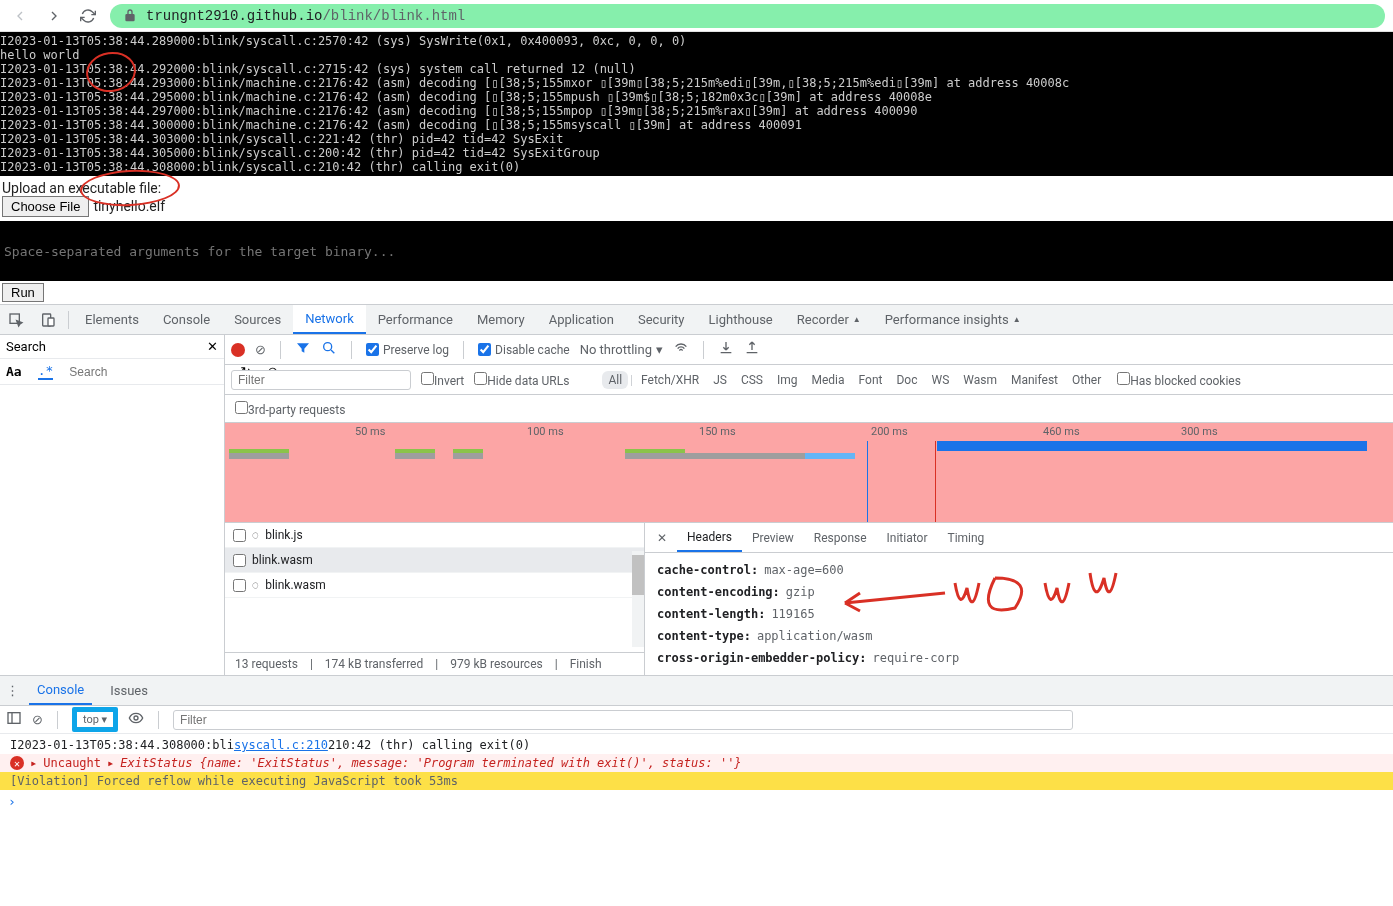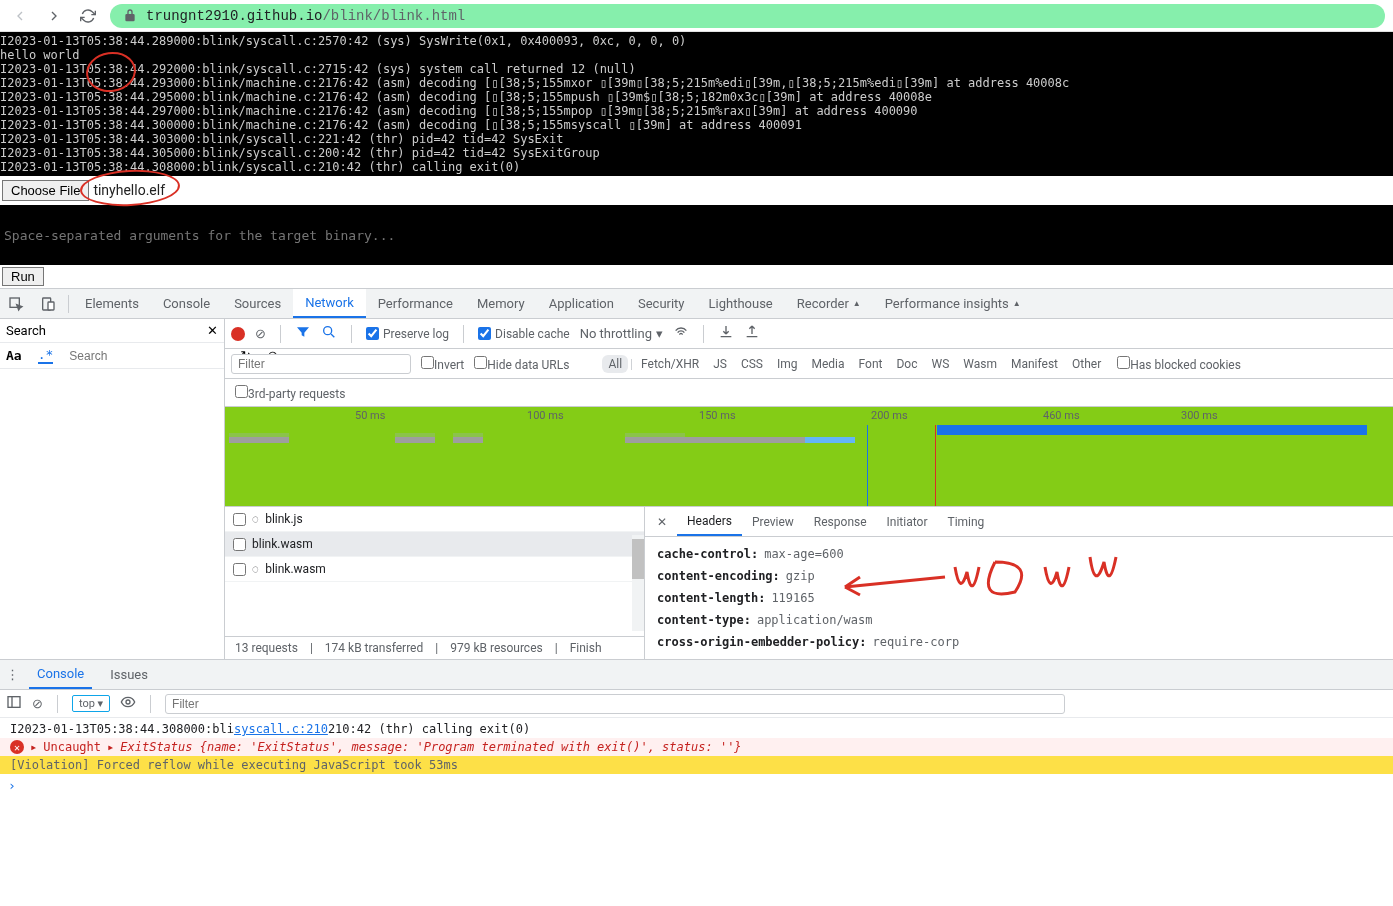--- a/index.html
+++ b/index.html
@@ -50,21 +50,21 @@
 
 
 .filter-bar { display: flex; align-items: center; height: 30px; border-bottom: 1px solid #cacdd1; padding: 0 6px; gap: 10px; font-size: 12px; color: #5f6368; }
 .filter-input { border: 1px solid #cacdd1; border-radius: 3px; padding: 2px 6px; width: 180px; font-size: 12px; }
 .type-filters { display: flex; gap: 2px; align-items: center; margin-left: 23px; }
 .type-chip { padding: 2px 6px; cursor: pointer; }
 .type-chip.active { background: #e8eaed; border-radius: 6px; }
 .third-party-bar { display: flex; align-items: center; height: 28px; border-bottom: 1px solid #cacdd1; padding: 0 10px; gap: 6px; font-size: 12px; color: #5f6368; }
 
 
-.waterfall { height: 100px; border-bottom: 1px solid #cacdd1; position: relative; background: #84cc16; }
+.waterfall { height: 100px; border-bottom: 1px solid #cacdd1; position: relative; background: #fca5a5; }
 .wf-ticks { display: flex; position: absolute; top: 0; left: 0; right: 0; height: 18px; font-size: 11px; color: #5f6368; }
 .wf-tick { position: absolute; top: 2px; }
 .wf-bar { position: absolute; height: 6px; }
 .wf-line { position: absolute; top: 18px; bottom: 0; width: 1px; }
 
 
 .req-split { display: flex; flex: 1; min-height: 0; }
 .req-table { width: 420px; border-right: 1px solid #cacdd1; display: flex; flex-direction: column; position: relative; }
 .req-head { padding: 4px 8px; border-bottom: 1px solid #cacdd1; color: #5f6368; font-size: 12px; }
 .req-rows { flex: 1; overflow-y: auto; }
@@ -84,21 +84,21 @@
 
 
 .annotation { position: absolute; pointer-events: none; }
 
 
 .drawer { border-top: 1px solid #cacdd1; }
 .drawer-tabs { display: flex; align-items: center; height: 30px; background: #f1f3f4; padding: 0 6px; gap: 10px; border-bottom: 1px solid #cacdd1; color: #5f6368; font-size: 13px; }
 .drawer-tab { padding: 0 8px; height: 100%; display: flex; align-items: center; }
 .drawer-tab.active { color: #1a73e8; border-bottom: 2px solid #1a73e8; }
 .drawer-toolbar { display: flex; align-items: center; height: 28px; padding: 0 6px; gap: 10px; border-bottom: 1px solid #e8eaed; color: #5f6368; }
-.drawer-toolbar .top-sel { border: 1px solid #0ea5e9; padding: 1px 6px; font-size: 11px; border-radius: 2px; }
+.drawer-toolbar .top-sel { border: 5px solid #0ea5e9; padding: 1px 6px; font-size: 11px; border-radius: 2px; }
 .console-body { padding: 2px 0; font-size: 12px; }
 .console-line { padding: 2px 10px; }
 .console-error { background: #fff0f0; color: #c5221f; display: flex; align-items: center; gap: 6px; }
 .console-warn { background: #fde047; color: #5f6368; }
 .console-link { color: #1a73e8; text-decoration: underline; }
 .console-prompt { color: #1a73e8; padding: 2px 8px; }
 
 
 input[type="checkbox"].blue:checked { accent-color: #1a73e8; }
 
@@ -144,20 +144,21 @@
 I2023-01-13T05:38:44.293000:blink/machine.c:2176:42 (asm) decoding [▯[38;5;155mxor ▯[39m▯[38;5;215m%edi▯[39m,▯[38;5;215m%edi▯[39m] at address 40008c
 I2023-01-13T05:38:44.295000:blink/machine.c:2176:42 (asm) decoding [▯[38;5;155mpush ▯[39m$▯[38;5;182m0x3c▯[39m] at address 40008e
 I2023-01-13T05:38:44.297000:blink/machine.c:2176:42 (asm) decoding [▯[38;5;155mpop ▯[39m▯[38;5;215m%rax▯[39m] at address 400090
 I2023-01-13T05:38:44.300000:blink/machine.c:2176:42 (asm) decoding [▯[38;5;155msyscall ▯[39m] at address 400091
 I2023-01-13T05:38:44.303000:blink/syscall.c:221:42 (thr) pid=42 tid=42 SysExit
 I2023-01-13T05:38:44.305000:blink/syscall.c:200:42 (thr) pid=42 tid=42 SysExitGroup
 I2023-01-13T05:38:44.308000:blink/syscall.c:210:42 (thr) calling exit(0)</div>
 
 
 <div class="upload-row" style="position:relative;">
+  <div>Upload an executable file:</div>
   <button class="file-btn">Choose File</button><span class="file-name">tinyhello.elf</span>
   <div class="red-ellipse" style="left:80px; top:-6px; width:100px; height:36px; transform:rotate(-3deg);"></div>
 </div>
 
 
 <input class="args-input" placeholder="Space-separated arguments for the target binary..." style="">
 
 
 <div><button class="run-btn">Run</button></div>
 

